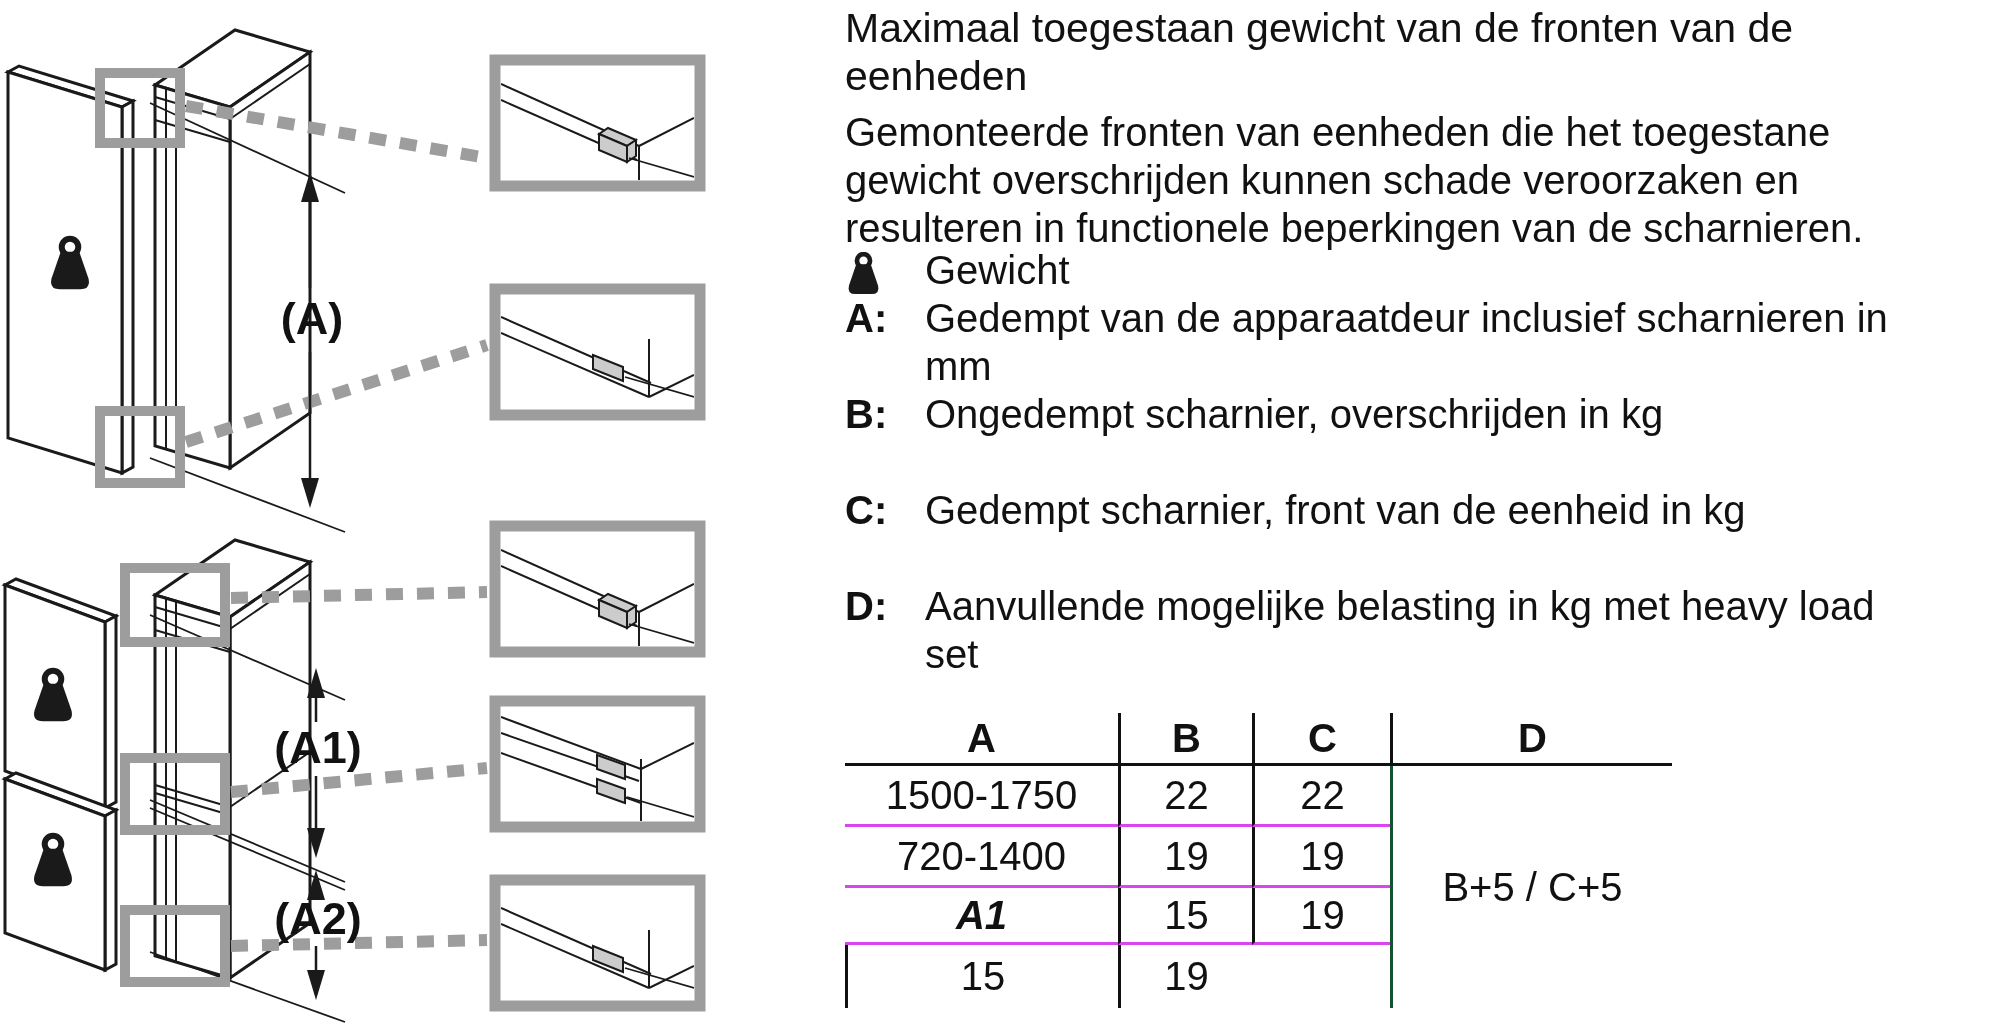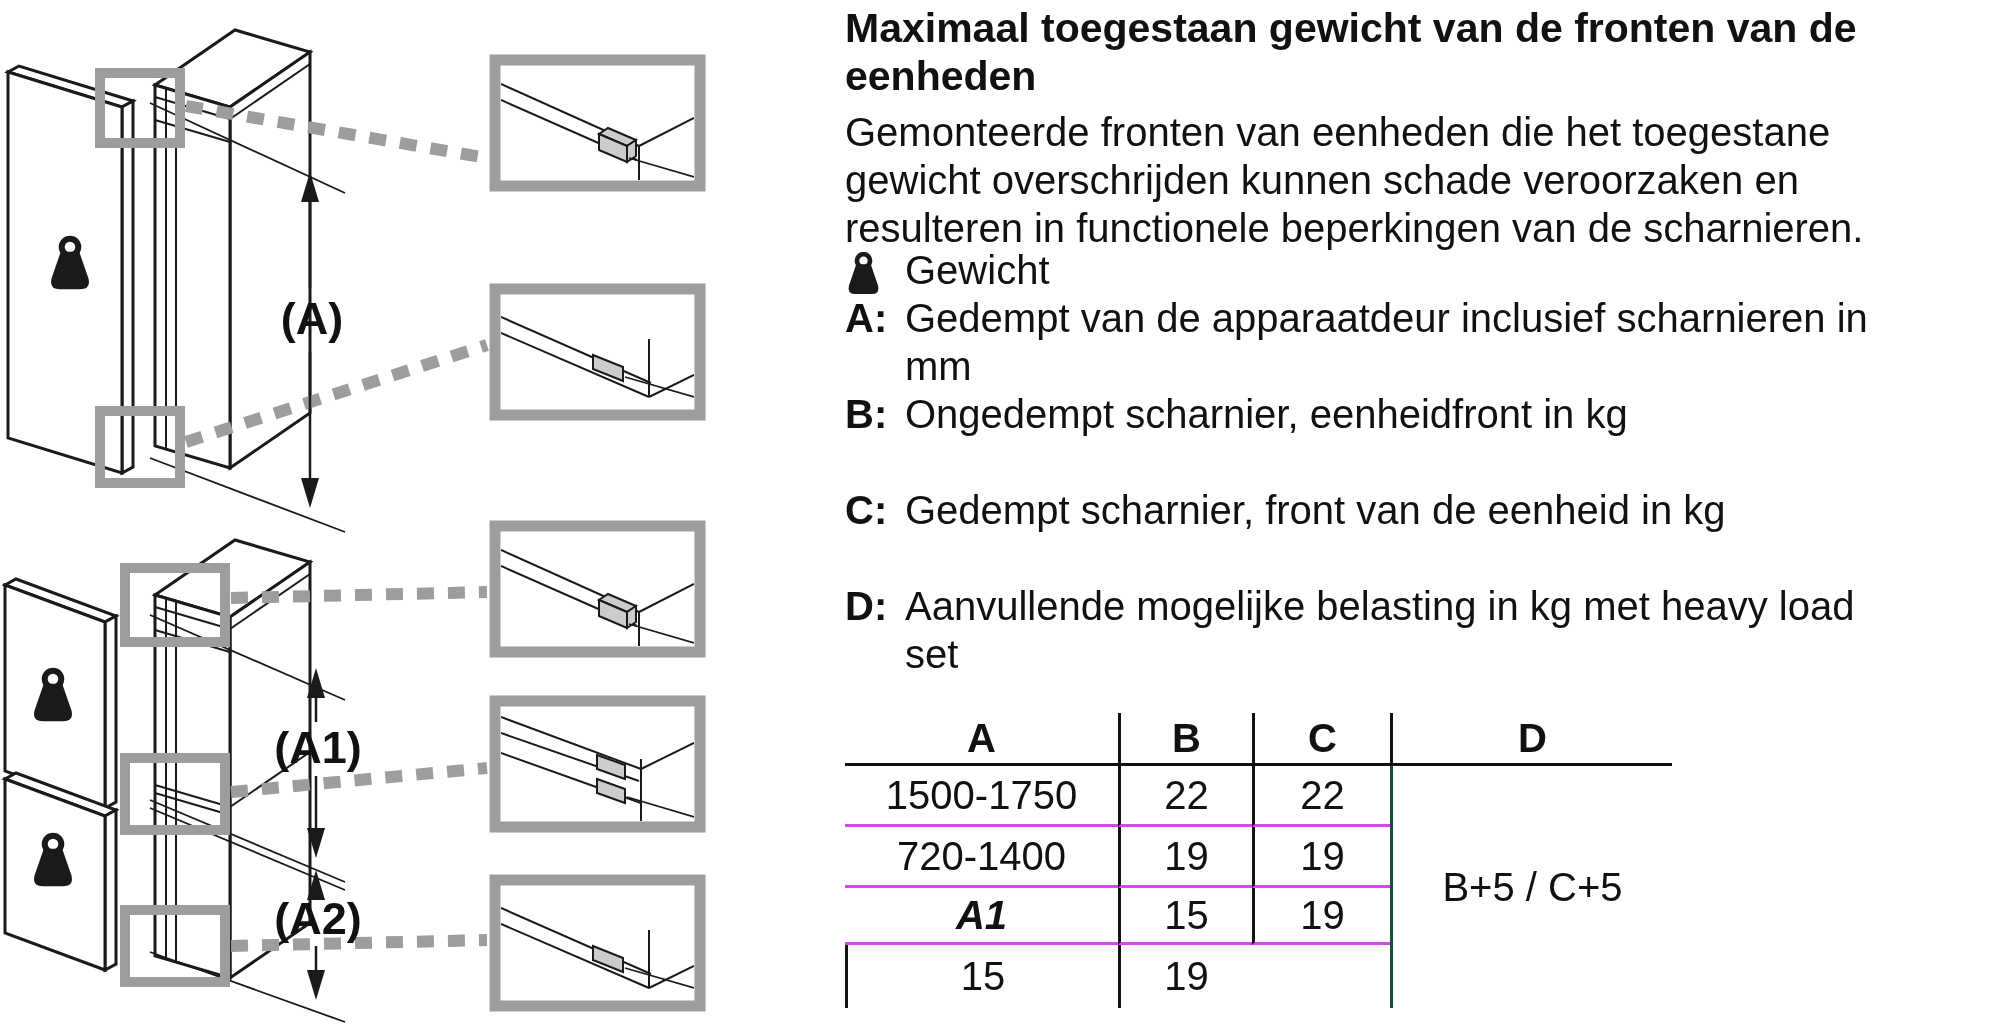--- a/index.html
+++ b/index.html
@@ -3,31 +3,31 @@
 <meta charset="utf-8">
 <style>
   html,body{margin:0;padding:0;}
   body{
     width:2000px;height:1025px;position:relative;overflow:hidden;
     background:#ffffff;font-family:"Liberation Sans",sans-serif;color:#111;
   }
   
   .title{
     position:absolute;left:845px;top:4px;width:1115px;
-    font-size:41px;line-height:48px;font-weight:bold;
+    font-size:41px;line-height:48px;font-weight:normal;
   }
   .intro{
     position:absolute;left:845px;top:108px;width:1120px;
     font-size:40px;line-height:48px;
   }
   .legend-item{position:absolute;left:845px;font-size:40px;line-height:48px;}
   .legend-item .lab{
     position:absolute;left:0;top:0;font-weight:bold;white-space:nowrap;
   }
-  .legend-item .txt{display:block;margin-left:60px;}
+  .legend-item .txt{display:block;margin-left:80px;}
   .lg-w{top:246px;}
   .lg-a{top:294px;}  .lg-a .txt{width:1015px;}
   .lg-b{top:390px;}  .lg-b .txt{width:1015px;}
   .lg-c{top:486px;}  .lg-c .txt{width:1015px;}
   .lg-d{top:582px;}  .lg-d .txt{width:975px;}
   .wicon{position:absolute;left:0;top:6px;width:37px;height:45px;}
   
   .spec-table{
     position:absolute;left:845px;top:713px;
     display:grid;
@@ -246,21 +246,21 @@
   <span class="txt">Gewicht</span>
 </div>
 
 <div class="legend-item lg-a">
   <span class="lab">A:</span>
   <span class="txt">Gedempt van de apparaatdeur inclusief scharnieren in mm</span>
 </div>
 
 <div class="legend-item lg-b">
   <span class="lab">B:</span>
-  <span class="txt">Ongedempt scharnier, eenheidfront in kg</span>
+  <span class="txt">Ongedempt scharnier, overschrijden in kg</span>
 </div>
 
 <div class="legend-item lg-c">
   <span class="lab">C:</span>
   <span class="txt">Gedempt scharnier, front van de eenheid in kg</span>
 </div>
 
 <div class="legend-item lg-d">
   <span class="lab">D:</span>
   <span class="txt">Aanvullende mogelijke belasting in kg met heavy load set</span>

